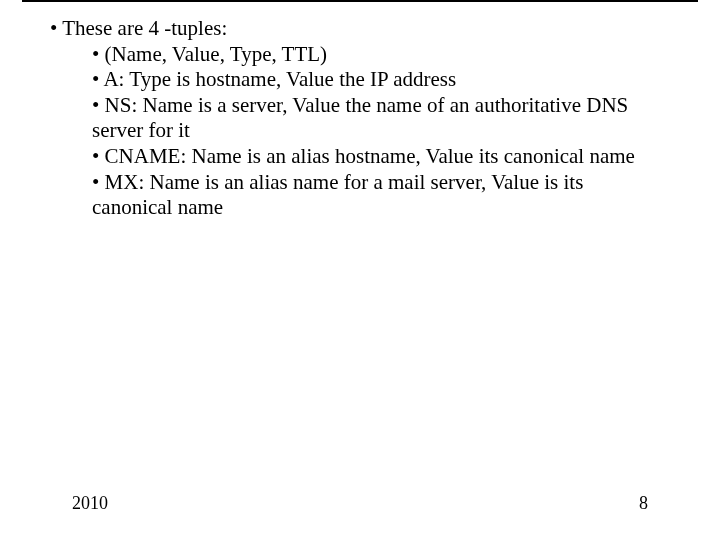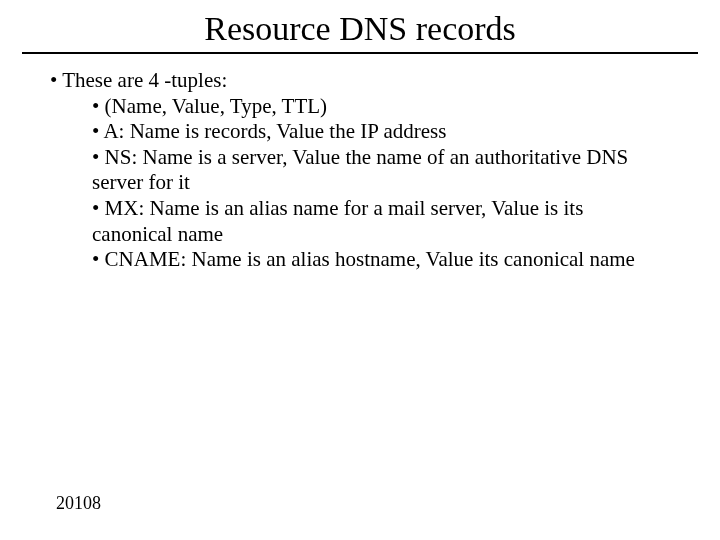--- a/index.html
+++ b/index.html
@@ -39,37 +39,36 @@
   }
   .lvl2 {
     margin: 0 12px 0 42px;
   }
   .footer {
     position: absolute;
     bottom: 26px;
     left: 0;
     width: 100%;
     box-sizing: border-box;
-    padding: 0 56px;
+    padding: 0 72px;
     font-size: 18px;
     display: flex;
-    justify-content: flex-start;
+    justify-content: space-between;
   }
 </style>
 </head>
 <body>
 
 <div class="slide">
-  <div class="title">Resource DNS records</div>
   <hr class="rule">
   <div class="body">
     <div class="lvl1">• These are 4 -tuples:</div>
     <div class="lvl2">• (Name, Value, Type, TTL)</div>
-    <div class="lvl2">• A: Name is records, Value the IP address</div>
+    <div class="lvl2">• A: Type is hostname, Value the IP address</div>
     <div class="lvl2">• NS: Name is a server, Value the name of an authoritative DNS server for it</div>
+    <div class="lvl2">• CNAME: Name is an alias hostname, Value its canonical name</div>
     <div class="lvl2">• MX: Name is an alias name for a mail server, Value is its canonical name</div>
-    <div class="lvl2">• CNAME: Name is an alias hostname, Value its canonical name</div>
   </div>
   <div class="footer">
     <span>2010</span>
     <span>8</span>
   </div>
 </div>
 
 </body></html>

